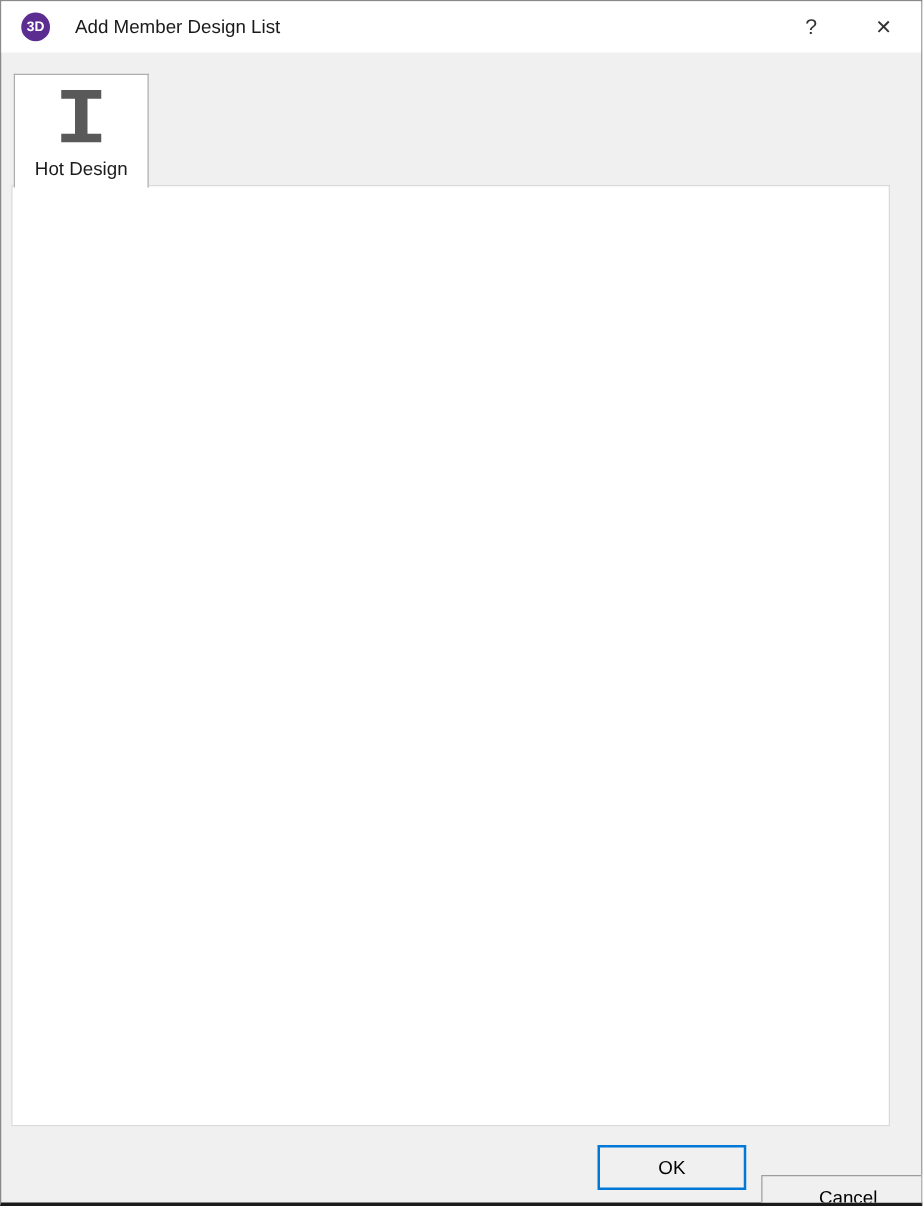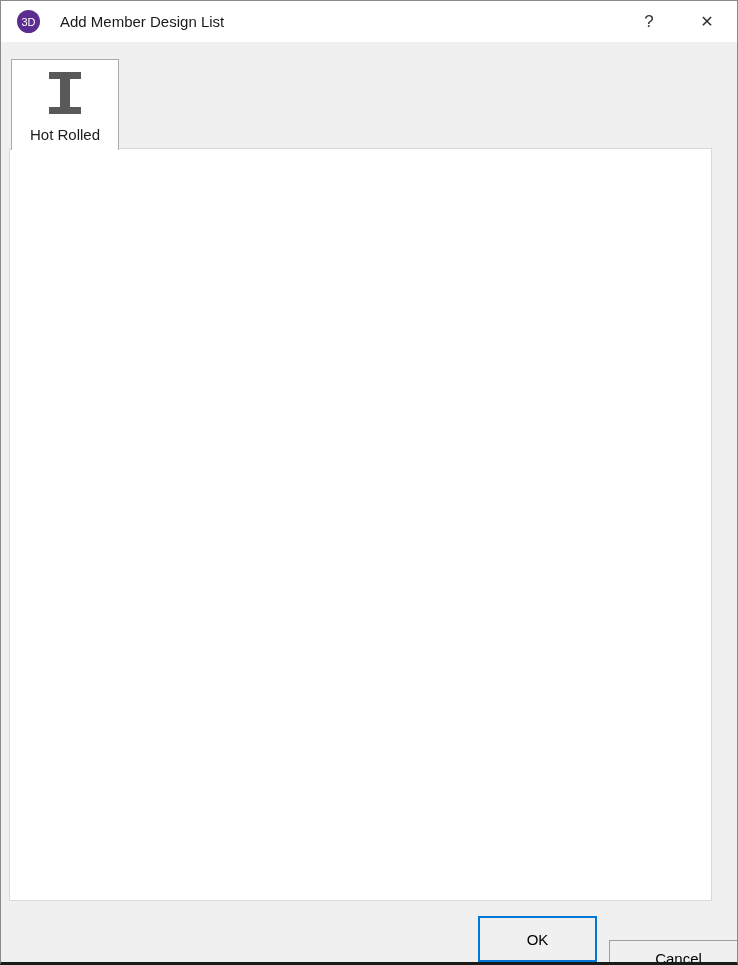--- a/index.html
+++ b/index.html
@@ -5,21 +5,21 @@
   html,body{margin:0;padding:0;background:#fff;font-family:"Liberation Sans",sans-serif;}
   .dialog{
     position:relative;width:736px;height:961px;
     border-top:1px solid #8a8a8a;border-left:1px solid #8a8a8a;border-right:1px solid #8a8a8a;
     border-bottom:3px solid #1a1a1a;
     background:#f0f0f0;overflow:hidden;
   }
   
   .titlebar{position:absolute;left:0;top:0;width:100%;height:41px;background:#fff;display:flex;align-items:center;}
   .logo{width:23px;height:23px;border-radius:50%;background:var(--accent,#5b2d90);color:#fff;
-        font-size:11px;font-weight:normal;display:flex;align-items:center;justify-content:center;margin-left:16px;}
+        font-size:11px;font-weight:bold;display:flex;align-items:center;justify-content:center;margin-left:16px;}
   .win-title{font-size:15px;color:#1a1a1a;margin-left:20px;}
   .tb-btn{position:absolute;top:0;width:44px;height:41px;display:flex;align-items:center;justify-content:center;
           font-size:17px;color:#333;font-weight:300;cursor:default;}
   .tb-help{right:66px;}
   .tb-close{right:8px;font-size:16px;}
   
   .tab{position:absolute;left:10px;top:58px;width:106px;height:90px;background:#fff;
        border:1px solid #acacac;border-bottom:none;z-index:2;text-align:center;}
   .tab .glyph{margin-top:12px;}
   .tab-label{font-size:15px;color:#1b1b1b;margin-top:8px;}
@@ -30,21 +30,21 @@
          display:flex;align-items:center;}
   .combo .val{font-size:15px;color:#000;margin-left:8px;}
   .combo .arr{position:absolute;right:10px;top:12px;width:0;height:0;
               border-left:5px solid transparent;border-right:5px solid transparent;border-top:6px solid #1a1a1a;}
   
   .btn{position:absolute;background:#f0f0f0;border:1px solid #9d9d9d;font-size:15px;color:#000;
        display:flex;align-items:center;justify-content:center;box-sizing:border-box;}
   .side-btn{left:586px;width:120px;height:36px;}
   .btn-disabled{background:#fdfdfd;border:1px solid #e3e3e3;color:#c8c8c8;}
   .mid-btn{left:303px;width:122px;height:36px;}
-  .ok{left:477px;top:915px;width:119px;height:46px;border:2px solid var(--ok-border,#0078d7);}
+  .ok{left:477px;top:915px;width:119px;height:36px;border:2px solid var(--ok-border,#0078d7);}
   .cancel{left:608px;top:939px;width:139px;height:36px;}
   
   .list-label{position:absolute;font-size:15px;color:#1b1b1b;top:374px;}
   .list{position:absolute;top:403px;width:265px;height:472px;background:#fff;border:1px solid #a0a0a0;box-sizing:border-box;}
   .list-header{position:absolute;left:0;top:0;width:100%;height:28px;background:#f0f0f0;border-bottom:1px solid #d9d9d9;
                box-sizing:border-box;display:flex;align-items:center;justify-content:center;font-size:15px;color:#1b1b1b;}
   .list-body{position:absolute;left:0;top:29px;right:17px;bottom:0;overflow:hidden;}
   .list-item{height:26px;line-height:26px;font-size:15px;color:#000;padding-left:8px;white-space:nowrap;}
   .sb{position:absolute;right:0;top:0;width:17px;bottom:0;background:#f4f4f4;border-left:1px solid #e2e2e2;}
   .sb-up{position:absolute;top:7px;left:3px;width:0;height:0;
@@ -68,21 +68,21 @@
       <span>✕</span>
     </div>
   </div>
 
   <div class="tab">
     <div class="glyph">
       <svg width="38" height="42" viewBox="0 0 38 42">
         <path fill="#595959" d="M3 0 h32 v7 h-11 v28 h11 v7 h-32 v-7 h11 v-28 h-11 z"></path>
       </svg>
     </div>
-    <div class="tab-label">Hot Rolled</div>
+    <div class="tab-label">Hot Design</div>
   </div>
 
   <div class="panel"></div>
 
   <div class="flabel" style="top:176px;">Database:</div>
   <div class="combo" style="top:169px;">
     <span class="val">AISC</span>
     <span class="arr"></span>
   </div>
 

